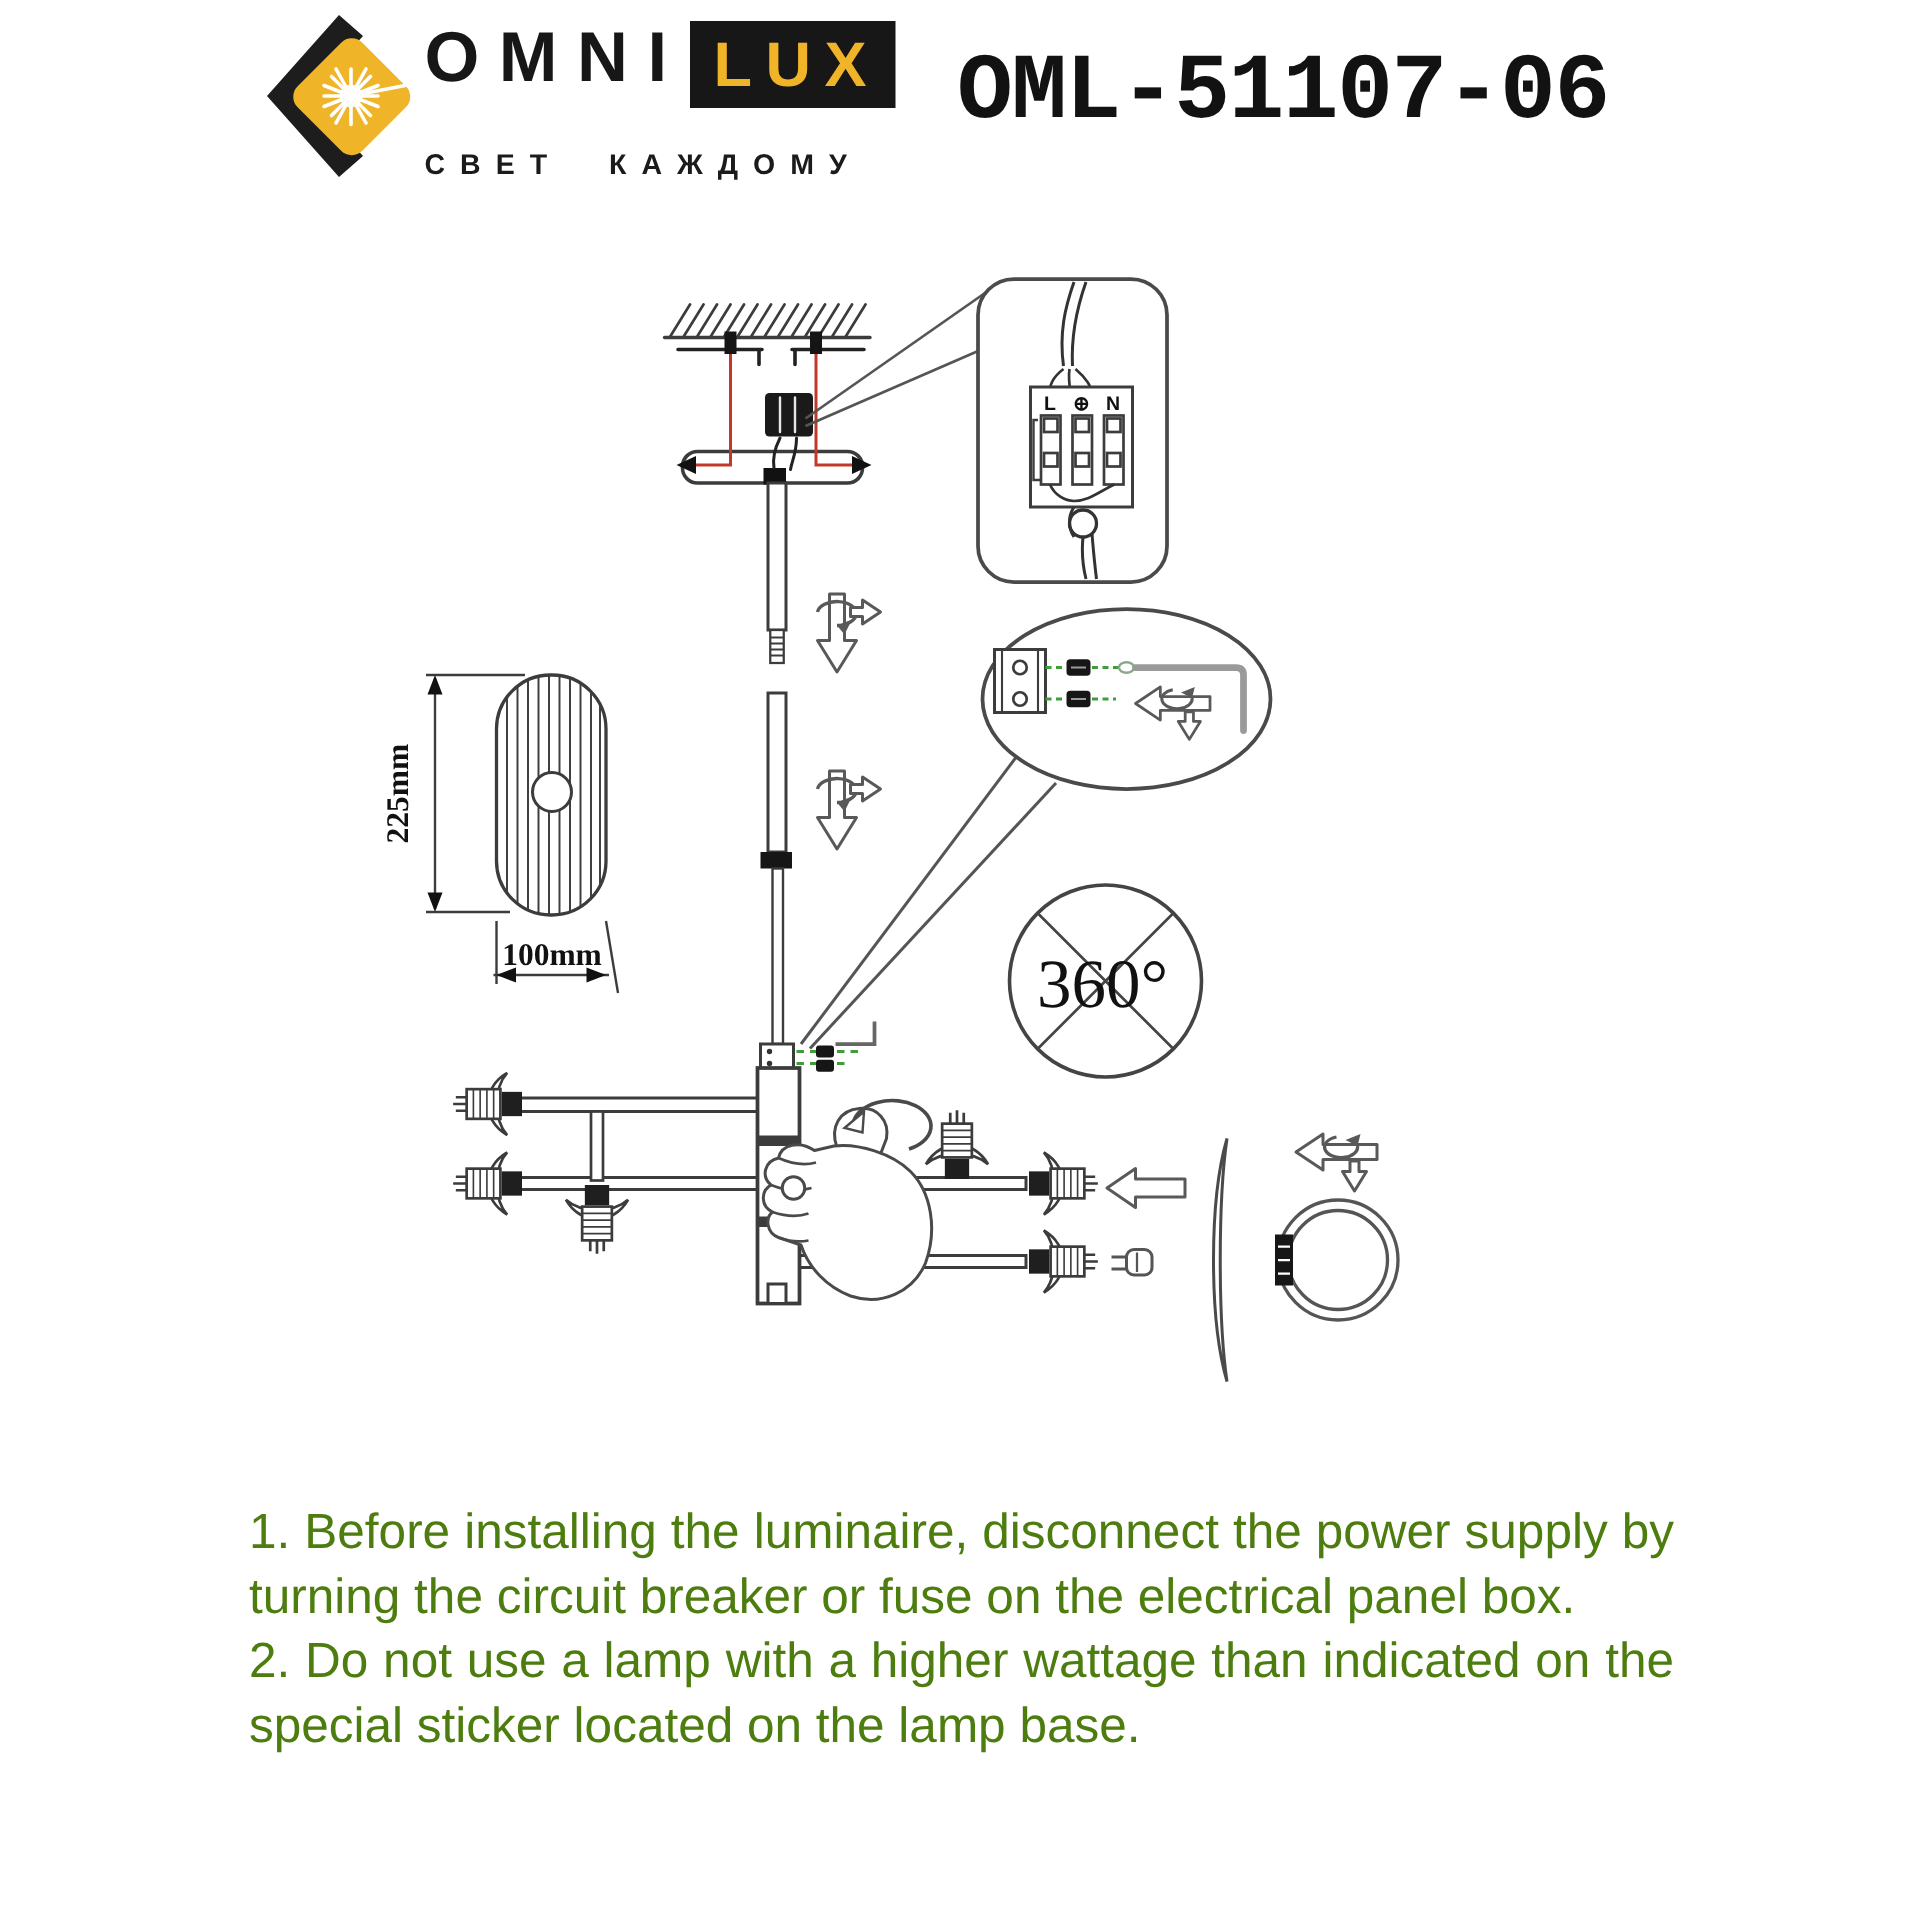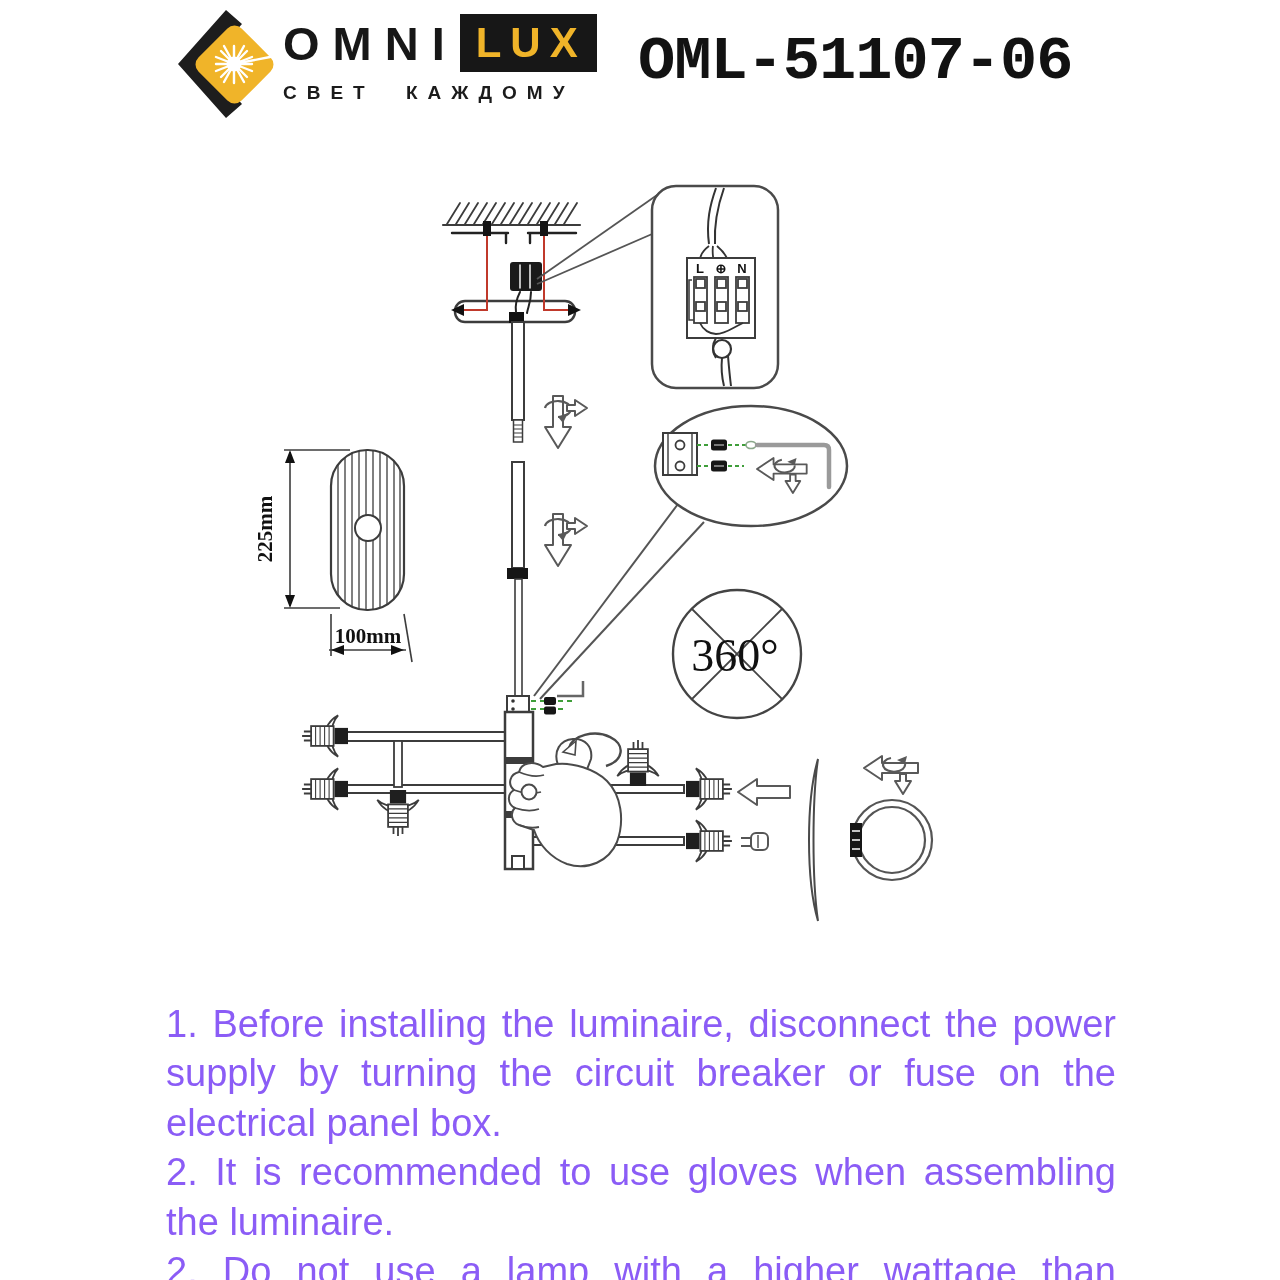--- a/index.html
+++ b/index.html
@@ -2,33 +2,33 @@
 <html><head>
 <meta charset="utf-8">
 <style>
   html,body{margin:0;padding:0;background:#ffffff;}
   .page{position:relative;width:1280px;height:1280px;background:#fff;overflow:hidden;
         font-family:"Liberation Sans",sans-serif;color:#1c1c1c;}
   
   .header{position:absolute;left:0;top:0;width:1280px;height:130px;}
   .logo{position:absolute;left:166px;top:8px;width:112px;height:112px;}
   .brandtext{position:absolute;left:283px;top:14px;width:310px;}
-  .brandrow{display:flex;align-items:center;}
+  .brandrow{display:flex;}
   .omni{font-weight:700;font-size:47px;letter-spacing:13px;color:#171717;line-height:1;}
   .luxbox{background:#171717;color:#F0B429;font-weight:700;font-size:42px;
           letter-spacing:9px;padding:8px 10px 8px 16px;line-height:1;margin-left:2px;}
-  .tagline{margin-top:10px;font-weight:700;font-size:19px;letter-spacing:10px;
+  .tagline{margin-top:28px;font-weight:700;font-size:19px;letter-spacing:10px;
            word-spacing:16px;color:#1b1b1b;white-space:nowrap;}
   .model{position:absolute;left:638px;top:26px;width:420px;text-align:center;
          font-weight:700;font-size:62px;letter-spacing:-1px;color:#121212;white-space:nowrap;font-family:Liberation Mono, monospace;}
   
   .diagram{position:absolute;left:0;top:0;width:1280px;height:1280px;pointer-events:none;}
   
   .instructions{position:absolute;left:166px;top:1000px;width:950px;}
-  .instructions p{margin:0;font-size:38px;line-height:1.3;text-align:justify;color:#8b5cf6;}
+  .instructions p{margin:0;font-size:33px;line-height:1.3;text-align:justify;color:#4d7c0f;}
 </style>
 </head>
 <body>
 
 <div class="page">
 
   <div class="header">
     <svg class="logo" viewBox="0 0 112 112">
       <g>
         <path d="M60,2 L12,56 L60,110 L76,96 L40,56 L76,16 Z" fill="#1d1d1d"></path>
@@ -270,17 +270,16 @@
         <circle cx="892" cy="840" r="40" fill="none" stroke="#555" stroke-width="2.2"></circle>
         <circle cx="892" cy="840" r="33" fill="none" stroke="#555" stroke-width="2.2"></circle>
         <rect x="850" y="823" width="12" height="34" fill="#161616"></rect>
         <path d="M852,831 h8 M852,840 h8 M852,849 h8" stroke="#fff" stroke-width="1.5"></path>
       </g>
     </g>
   </svg>
 
   <section class="instructions">
     <p>1. Before installing the luminaire, disconnect the power supply by turning the circuit breaker or fuse on the electrical panel box.</p>
-    <p>2. It is recommended to use gloves when assembling the luminaire.</p>
     <p>2. Do not use a lamp with a higher wattage than indicated on the special sticker located on the lamp base.</p>
   </section>
 
 </div>
 
 </body></html>

